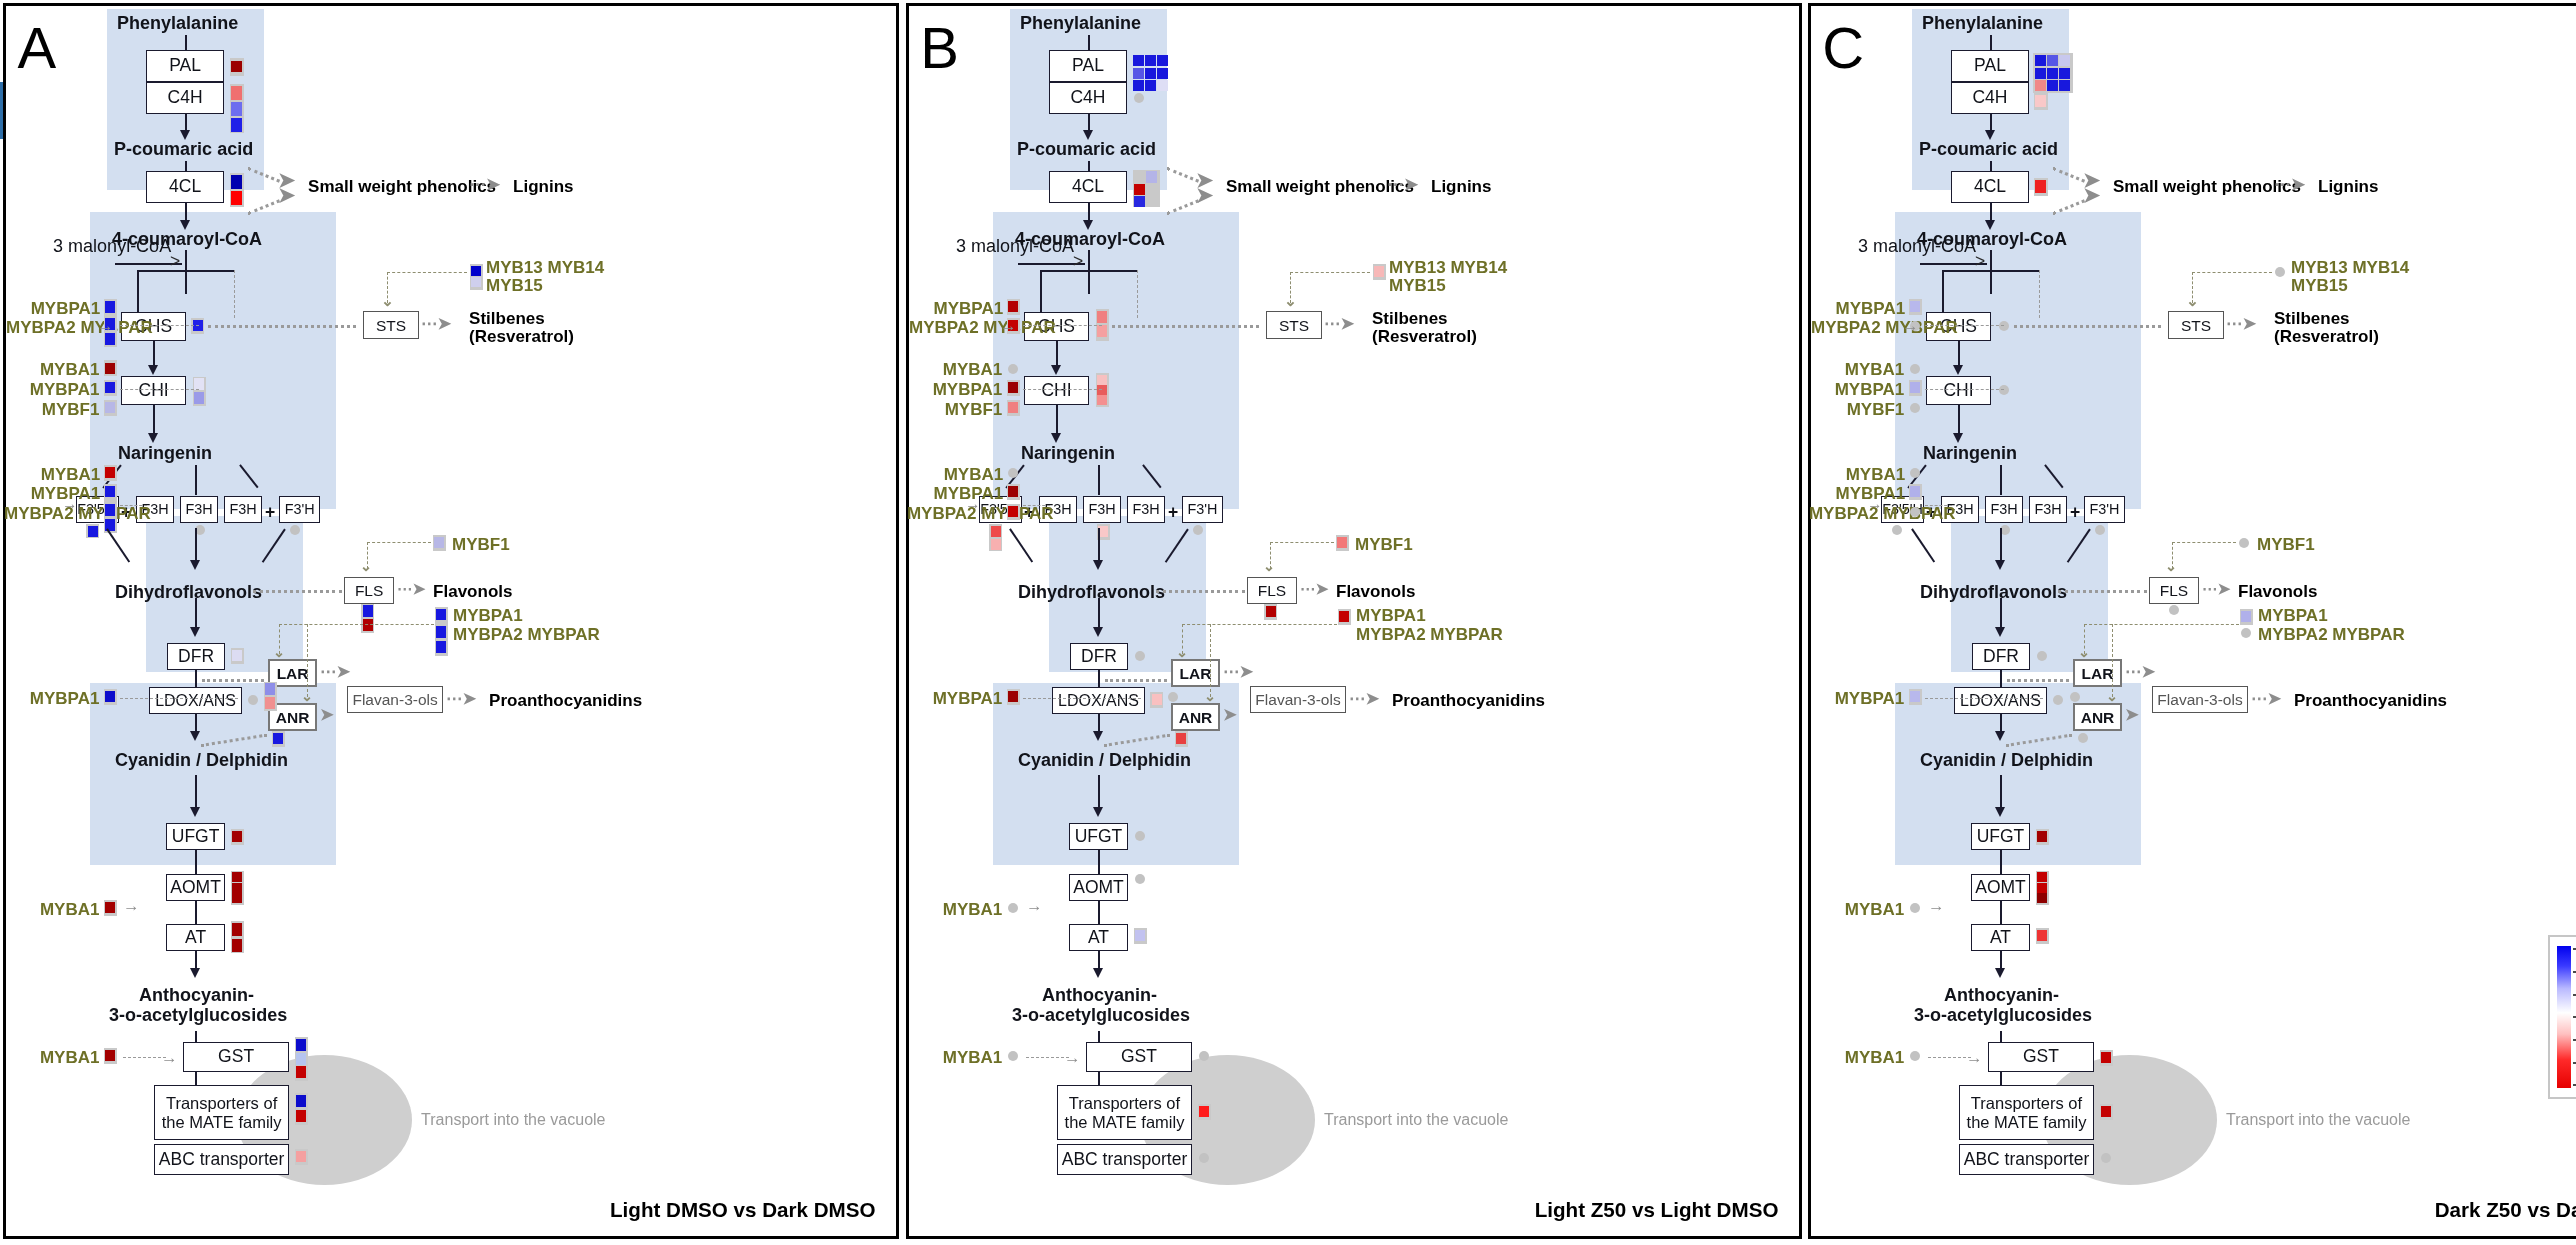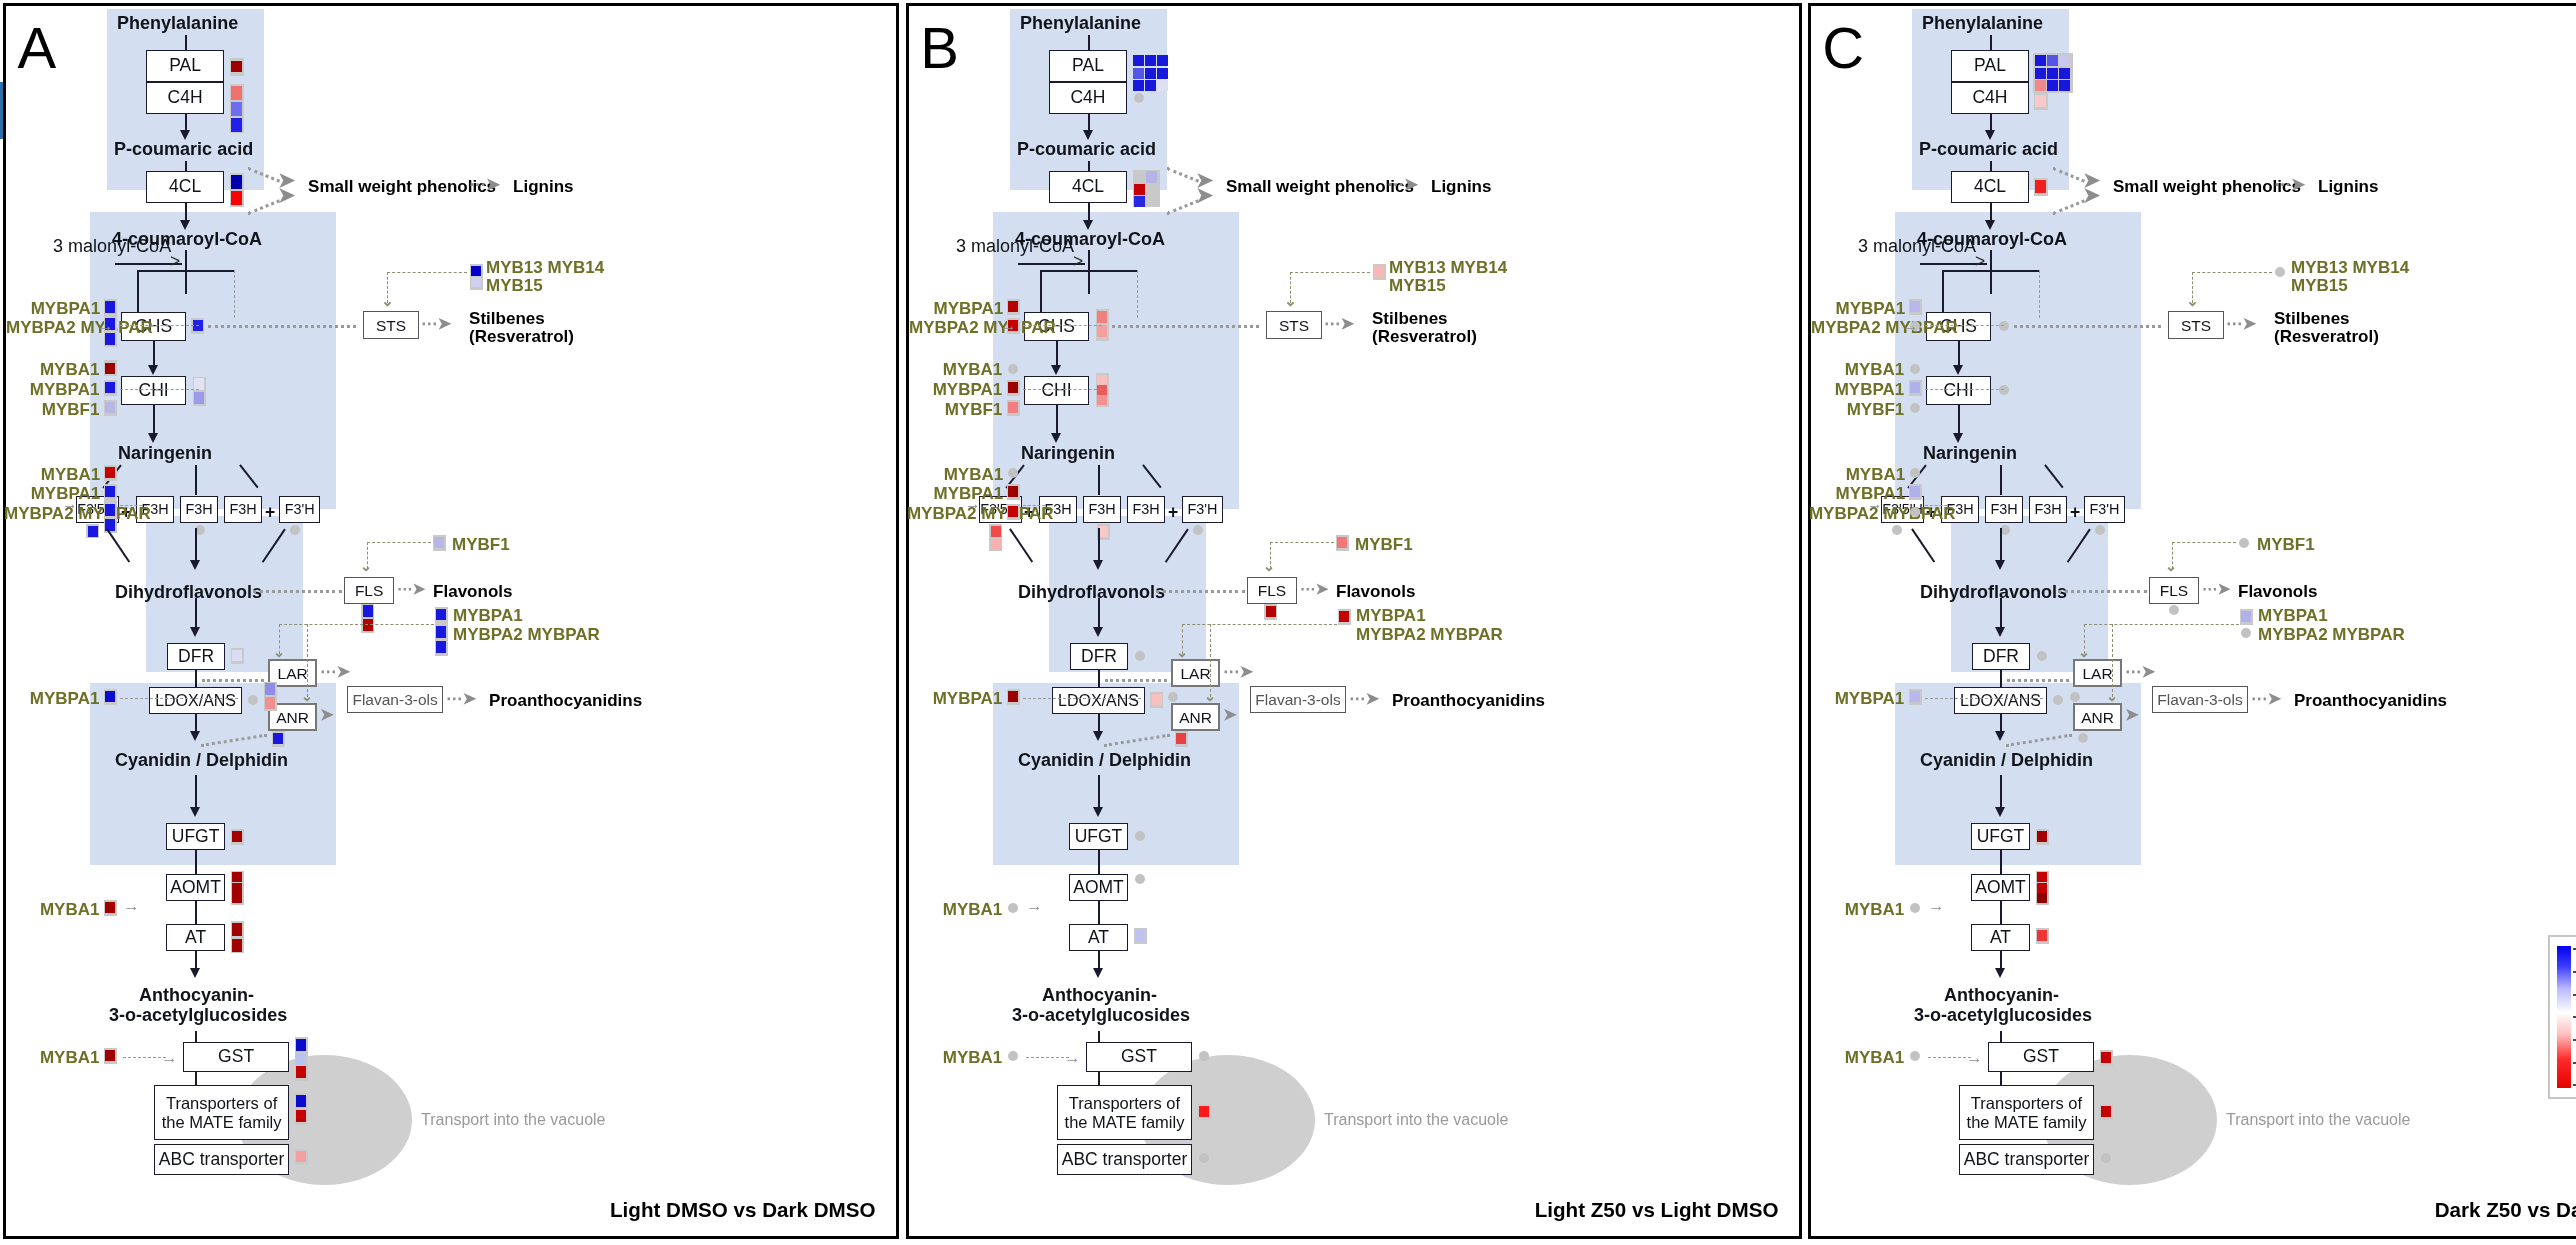--- a/index.html
+++ b/index.html
@@ -14,21 +14,21 @@
   .panel-letter{position:absolute;font-size:58px;font-weight:400;color:#000;font-family:"Liberation Sans", sans-serif;line-height:1;}
 
   .pcaption{position:absolute;bottom:14.4px;right:20.6px;font-size:20.6px;font-weight:bold;color:#000;white-space:nowrap;}
 
   
   .shade{position:absolute;background:#d3dff0;}
 
   
   .ebox{position:absolute;background:#fff;border:1.5px solid #1a1a2e;display:flex;align-items:center;justify-content:center;
         font-size:17.5px;color:#11131a;box-sizing:border-box;text-align:center;line-height:1.1;}
-  .ebox.thick{border:2.6px solid #777;}
+  .ebox.thick{border:2.6px solid #777;font-weight:bold;}
   .ebox.thin{border:1.5px solid #555;}
   .ebox.two{font-size:16.5px;padding:0 3.1px;}
 
   
   .met{position:absolute;font-size:18px;font-weight:bold;color:#11131a;white-space:nowrap;}
   .met.two{line-height:1.12;text-align:center;}
 
   
   .grey{position:absolute;font-size:17px;font-weight:bold;color:#000000;white-space:nowrap;line-height:1.15;}
   .grey.small{font-size:16px;font-weight:normal;color:#9a9a9a;}

